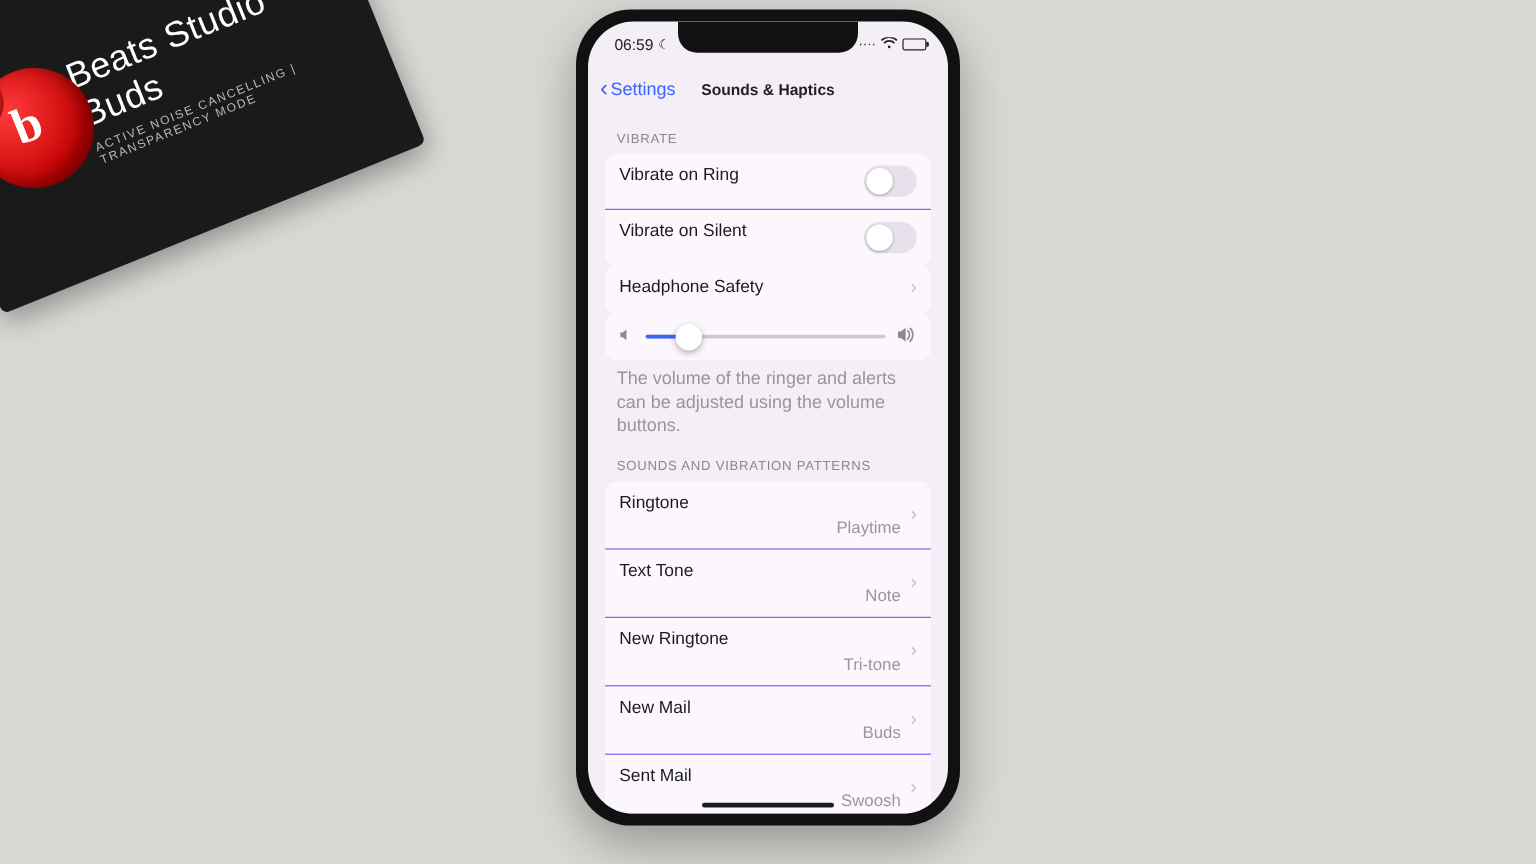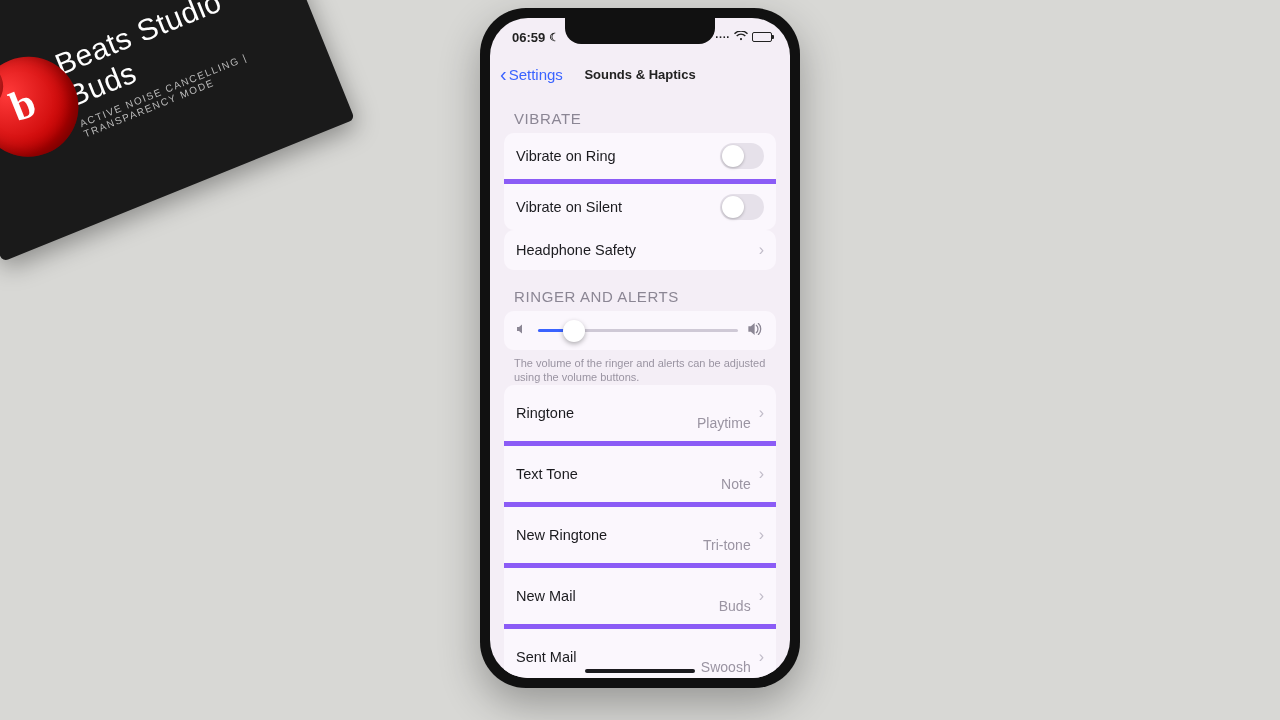--- a/index.html
+++ b/index.html
@@ -78,21 +78,21 @@
     width: 150px; height: 26px;
     background: #111;
     border-bottom-left-radius: 16px;
     border-bottom-right-radius: 16px;
     z-index: 10;
   }
   .status-bar {
     height: 38px;
     display: flex; justify-content: space-between; align-items: center;
     padding: 0 18px 0 22px;
-    font-size: 13px; font-weight: 700; color: #222;
+    font-size: 13px; font-weight: 400; color: #222;
   }
   .status-left { display: flex; align-items: center; gap: 4px; }
   .status-right { display: flex; align-items: center; gap: 4px; font-size: 11px; }
   .moon { font-size: 11px; }
   .wifi { font-size: 11px; }
   .battery {
     width: 20px; height: 10px;
     border: 1px solid #222; border-radius: 2px;
     position: relative;
   }
@@ -119,37 +119,37 @@
     font-size: 13px; font-weight: 600; color: #222;
     pointer-events: none;
   }
 
   .content {
     height: calc(100% - 74px);
     overflow: hidden;
     padding: 0 14px 0;
   }
   .group-header {
-    font-size: 15px; letter-spacing: .6px;
+    font-size: 11px; letter-spacing: .6px;
     color: #8b8694;
     text-transform: uppercase;
     padding: 18px 10px 6px;
   }
   .group {
     background: #fbf7fd;
     border-radius: 10px;
     overflow: hidden;
   }
   .row {
-    display: flex; align-items: center; justify-content: space-between;
+    display: flex; align-items: flex-start; justify-content: space-between;
     padding: 10px 12px;
     min-height: 40px;
     font-size: 14.5px; color: #1b1b1f;
   }
-  .row + .row { border-top: 5px solid #8b5cf6; }
+  .row + .row { border-top: 1px solid #8b5cf6; }
   .row-right { display: flex; align-items: center; gap: 8px; }
   .detail-text { color: #9a94a2; font-size: 14px; margin-top: 20px; }
   .chev-r { color: #c1bcc9; font-size: 16px; }
   .toggle {
     width: 44px; height: 26px; border-radius: 13px;
     background: #e6e1ea; position: relative;
   }
   .toggle .knob {
     width: 22px; height: 22px; border-radius: 50%;
     background: #fff; position: absolute; top: 2px; left: 2px;
@@ -171,21 +171,21 @@
     position: absolute; left:0; top:0; height:100%;
     width: 18%; background: #3a63ff; border-radius: 2px;
   }
   .slider-knob {
     position: absolute; left: 18%; top: 50%;
     transform: translate(-50%,-50%);
     width: 22px; height: 22px; background: #fff; border-radius: 50%;
     box-shadow: 0 2px 5px rgba(0,0,0,.3);
   }
   .footer-text {
-    font-size: 11px; color: #9a94a2;
+    font-size: 15px; color: #9a94a2;
     padding: 6px 10px 0;
     line-height: 1.3;
   }
   .home-indicator {
     position: absolute; bottom: 5px; left: 50%;
     transform: translateX(-50%);
     width: 110px; height: 4px;
     background: #1b1b1f; border-radius: 2px;
   }
 
@@ -275,21 +275,20 @@
         </div>
       </div>
 
       <div class="group">
         <div class="row">
           <span>Headphone Safety</span>
           <span class="chev-r">›</span>
         </div>
       </div>
 
-      <div class="group-header">RINGER AND ALERTS</div>
       <div class="group">
         <div class="slider-row">
           <span class="vol-icon">
             <svg width="12" height="12" viewBox="0 0 12 12">
                 <path d="M1 4h2l3-2.5v9L3 8H1z" fill="#8c8795"></path>
               </svg>
           </span>
           <div class="slider">
             <div class="slider-fill"></div>
             <div class="slider-knob"></div>
@@ -297,20 +296,21 @@
           <span class="vol-icon">
             <svg width="16" height="12" viewBox="0 0 16 12">
                 <path d="M1 4h2l3-2.5v9L3 8H1z M8 2a5 5 0 010 8M10 0a8 8 0 010 12" fill="none" stroke="#8c8795" stroke-width="1.3"></path>
                 <path d="M1 4h2l3-2.5v9L3 8H1z" fill="#8c8795"></path>
               </svg>
           </span>
         </div>
       </div>
       <div class="footer-text">The volume of the ringer and alerts can be adjusted using the volume buttons.</div>
 
+      <div class="group-header">SOUNDS AND VIBRATION PATTERNS</div>
       <div class="group">
         <div class="row">
           <span>Ringtone</span>
           <div class="row-right">
             <span class="detail-text">Playtime</span>
             <span class="chev-r">›</span>
           </div>
         </div>
         <div class="row">
           <span>Text Tone</span>

